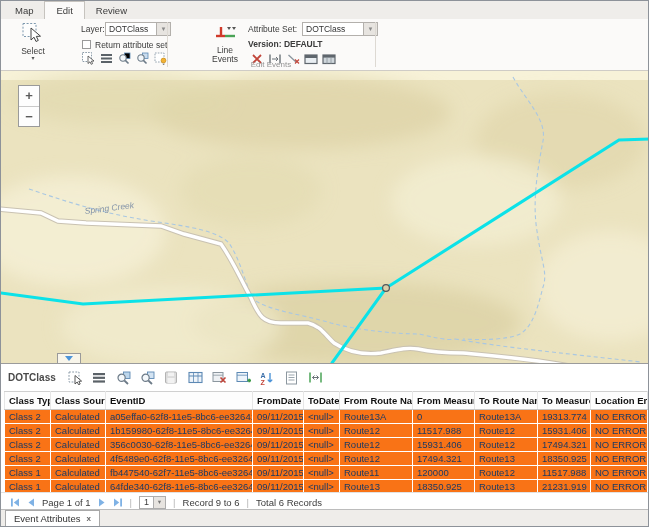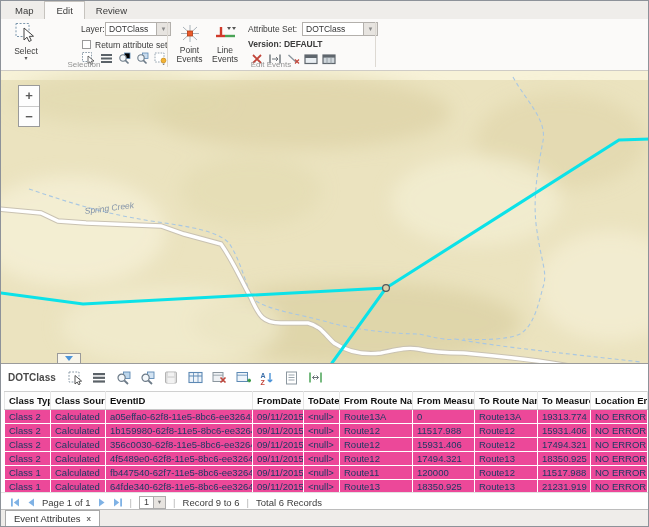--- a/index.html
+++ b/index.html
@@ -35,21 +35,21 @@
   .collapse-tab { position:absolute; left:56px; bottom:0; width:24px; height:10px; background:#f8f5ea; border:1px solid #9a9a9a; border-bottom:none; display:flex; align-items:center; justify-content:center; }
   .tri-down { width:0; height:0; border-left:4px solid transparent; border-right:4px solid transparent; border-top:5px solid #4d94d8; }
 
   
   .panel { position:absolute; top:362px; left:0; right:0; height:148px; background:#fff; border-top:1px solid #9b9b9b; }
   .tbl-toolbar { height:27px; display:flex; align-items:center; padding-left:7px; gap:9px; }
   .tbl-title { font-size:10px; font-weight:bold; color:#4a4a4a; margin-right:3px; }
   .tb-ic { width:15px; height:15px; display:flex; align-items:center; justify-content:center; }
   table.events { border-collapse:collapse; table-layout:fixed; margin-left:3px; width:643px; }
   table.events th { font-size:9.5px; font-weight:bold; color:#111; text-align:left; background:#fdfdfd; padding:3px 4px 3px 4px; border:1px solid #e6e6e6; border-top:1px solid #d0d0d0; border-bottom:1px solid #c7c7c7; white-space:nowrap; overflow:hidden; }
-  table.events td { font-size:9.5px; color:#1d3a63; background:#ec4899; padding:1px 4px; border:1px solid #fff; height:11px; white-space:nowrap; overflow:hidden; }
+  table.events td { font-size:9.5px; color:#1d3a63; background:#f97316; padding:1px 4px; border:1px solid #fff; height:11px; white-space:nowrap; overflow:hidden; }
   .pager { position:absolute; bottom:0; left:0; right:0; height:19px; border-top:1px solid #e2e2e2; display:flex; align-items:center; gap:7px; padding-left:9px; font-size:9.5px; color:#3b3b3b; }
   .pgbtn { display:flex; align-items:center; }
   .sep { color:#b5b5b5; }
   .pagebox { display:flex; }
   .pagebox .v { width:15px; height:13px; border:1px solid #adadad; background:#fff; font-size:9px; display:flex; align-items:center; justify-content:center; }
   .pagebox .b { width:12px; height:13px; border:1px solid #adadad; border-left:none; background:#e7e4e0; font-size:5.5px; color:#777; display:flex; align-items:center; justify-content:center; }
 
   
   .tabbar { position:absolute; bottom:0; left:0; right:0; height:17px; background:#efedea; border-top:1px solid #bcbcbc; display:flex; align-items:center; padding-left:4px;margin-top:26px; }
   .btab { height:16px; background:#fff; border:1px solid #a8a8a8; border-bottom:none; display:flex; align-items:center; gap:6px; padding:0 8px; font-size:9.5px; color:#333; }
@@ -61,21 +61,21 @@
 <div class="window">
 
   <div class="tabstrip">
     <div class="rtab">Map</div>
     <div class="rtab active">Edit</div>
     <div class="rtab">Review</div>
   </div>
 
   <div class="ribbon">
 
-    <div class="big-btn" style="left:10px; width:30px;">
+    <div class="big-btn" style="left:17px; width:30px;">
       <span>
         <svg width="24" height="22" viewBox="0 0 24 22">
           <rect x="2" y="1.5" width="13" height="13" fill="#fdfdfd" stroke="#7d98ae" stroke-width="1" stroke-dasharray="2 1.6"></rect>
           <path d="M10,6 L10,18 L13,15.2 L15,19.5 L17.3,18.4 L15.3,14.4 L19.5,14.2 Z" fill="#fff" stroke="#444" stroke-width="1"></path>
         </svg>
       </span>
       <span>Select</span>
       <span class="dd-caret">▾</span>
     </div>
 
@@ -117,37 +117,22 @@
           </svg>
       </span>
       <span class="mini-ic">
         <svg width="13" height="13" viewBox="0 0 13 13">
             <rect x="1" y="1" width="9" height="9" fill="#fff" stroke="#97a5b1" stroke-dasharray="1.6 1.2"></rect>
             <circle cx="9.5" cy="8.5" r="2.4" fill="#f2b234" stroke="#c98a14" stroke-width="0.7"></circle>
             <path d="M8.2,11.8 L11,11.8 L9.6,13 Z" fill="#666"></path>
           </svg>
       </span>
     </div>
-    <div class="group-label" style="left:3px; width:160px;">Selection</div>
     <div class="vsep" style="left:166px;"></div>
 
-    <div class="big-btn" style="left:172px; width:33px; top:2px;">
-      <span>
-        <svg width="24" height="21" viewBox="0 0 24 21">
-          <g stroke="#aab3ba" stroke-width="1">
-            <line x1="12" y1="2" x2="12" y2="19"></line>
-              <line x1="3" y1="10.5" x2="21" y2="10.5"></line>
-            <line x1="5" y1="4" x2="19" y2="17"></line>
-              <line x1="19" y1="4" x2="5" y2="17"></line>
-          </g>
-          <rect x="9.5" y="8" width="5" height="5" fill="#ea5a2b" stroke="#b23c14" stroke-width="0.8"></rect>
-        </svg>
-      </span>
-      <span style="text-align:center; line-height:9px;">Point Events</span>
-    </div>
 
     <div class="big-btn" style="left:208px; width:32px; top:2px;">
       <span>
         <svg width="24" height="21" viewBox="0 0 24 21">
           <line x1="3" y1="13" x2="12" y2="13" stroke="#d03a2a" stroke-width="2.4"></line>
           <line x1="8" y1="4" x2="8" y2="13" stroke="#d03a2a" stroke-width="2.4"></line>
           <line x1="12" y1="13" x2="22" y2="13" stroke="#4aa356" stroke-width="2.4"></line>
           <path d="M14,4 L18,4 L16,7 Z" fill="#555"></path>
             <path d="M19,4 L23,4 L21,7 Z" fill="#555"></path>
         </svg>

